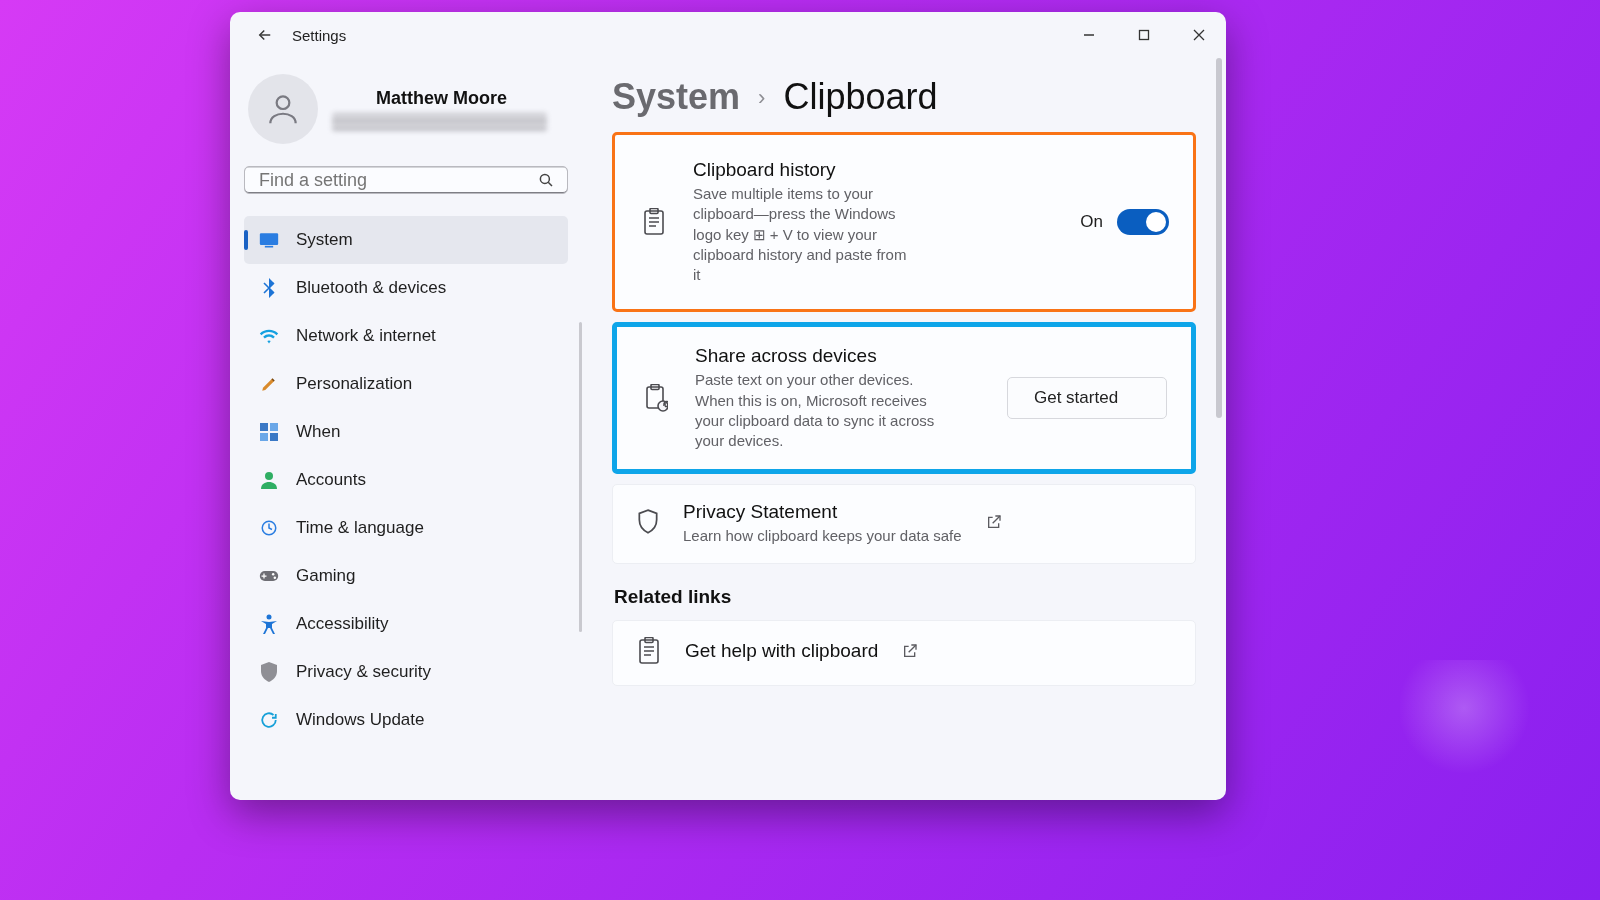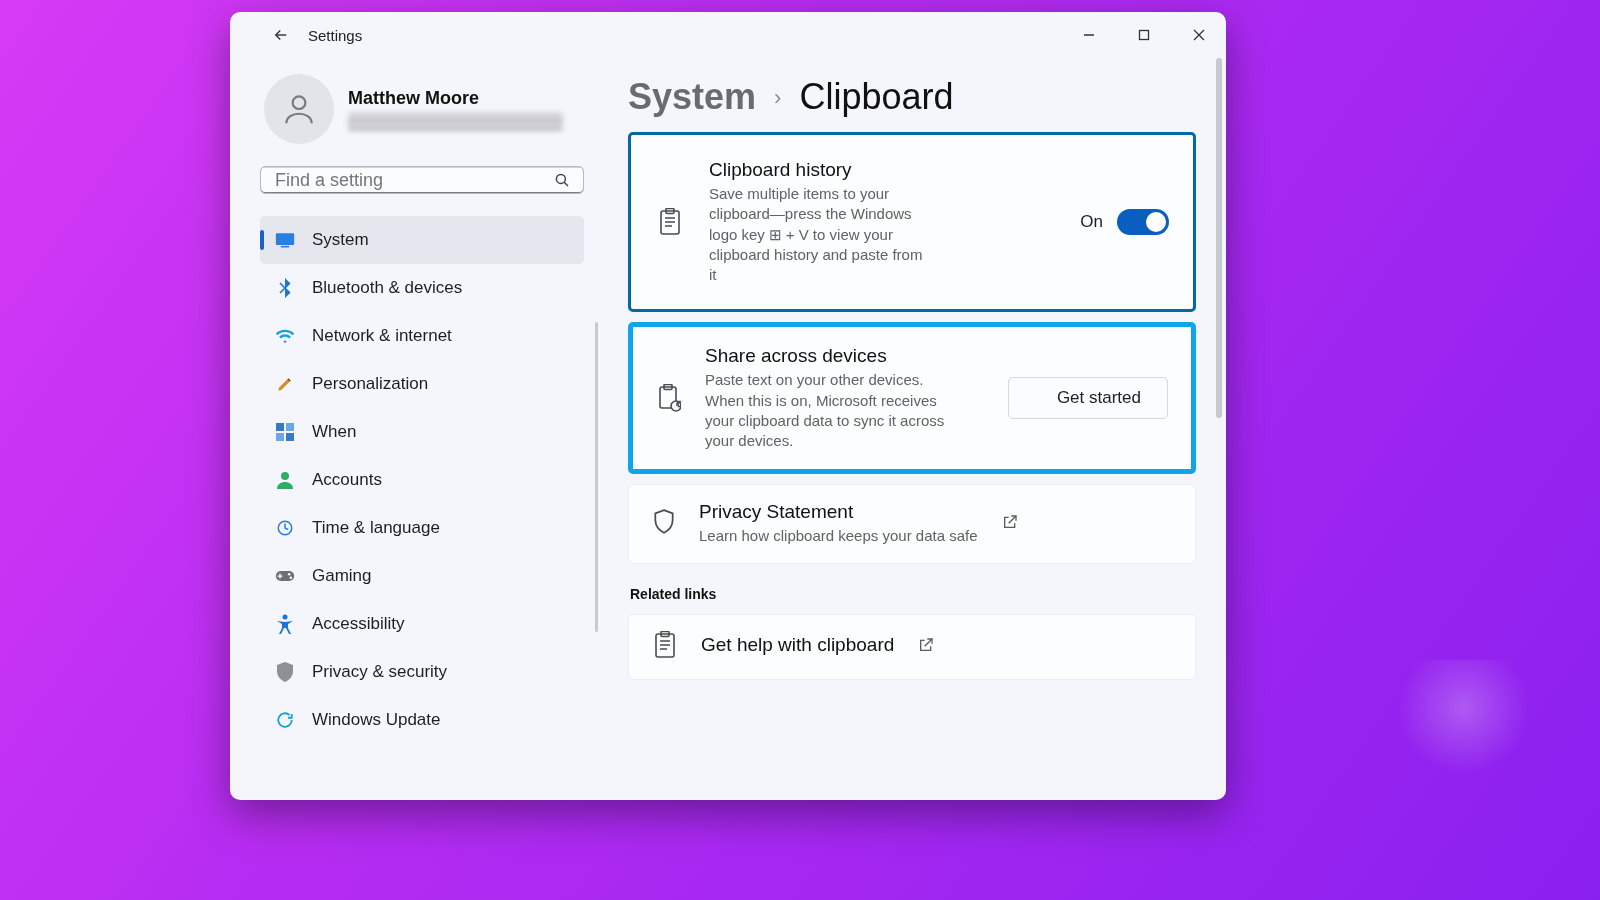--- a/index.html
+++ b/index.html
@@ -14,21 +14,20 @@
   .window {
     position: absolute;
     left: 230px; top: 12px;
     width: 996px; height: 788px;
     background: #f5f6fb;
     border-radius: 10px;
     box-shadow: 0 14px 40px rgba(0,0,0,.38);
     overflow: hidden;
     display: flex;
     flex-direction: column;
-    padding-left: 16px;
   }
   .titlebar {
     height: 46px;
     display: flex;
     align-items: center;
   }
   .tb-left { display:flex; align-items:center; gap:14px; padding-left:22px; }
   .tb-back {
     width:26px; height:26px; display:flex; align-items:center; justify-content:center;
     color:#3a3a3a; cursor:pointer; border-radius:4px;
@@ -58,21 +57,21 @@
     position:absolute; right:4px; top:0; width:6px; height:360px;
     background:#c8c8cf; border-radius:3px;
   }
 
   .profile { display:flex; align-items:center; gap:14px; padding: 6px 4px 22px 4px; }
   .avatar {
     width:70px; height:70px; border-radius:50%;
     background:#e3e4ea; display:flex; align-items:center; justify-content:center;
     color:#7a7a82;
   }
-  .pname { font-weight:600; font-size:18px; color:#111; }
+  .pname { font-weight:600; font-size:18px; color:#111;margin-left:44px; }
   .pemail {
     margin-top:4px; height:18px; width:215px;
     background:repeating-linear-gradient(0deg,#bdbdc3 0,#bdbdc3 4px,#dcdce1 4px,#dcdce1 8px);
     filter: blur(2.5px);
     border-radius:3px;
   }
   .search {
     display:flex; align-items:center;
     border:1px solid #b9b9bf; border-radius:5px;
     height:28px; background:#fbfcff;
@@ -111,21 +110,21 @@
     background:#fcfdff;
     border:5px solid #0ea5e9;
     border-radius:5px;
     padding:18px 24px;
     display:flex;
     align-items:center;
     gap:24px;
     margin-bottom:10px;
   }
   .card.highlight {
-    border:3px solid #0369a1;
+    border:3px solid #f97316;
     padding:24px 24px;
   }
   .card .cicon { width:30px; display:flex; justify-content:center; color:#4b4b50; }
   .card .ctext { flex:0 0 220px; }
   .card .ctext.wide { flex:0 0 255px; }
   .ctitle { font-size:19px; color:#111; margin-bottom:3px; }
   .cdesc { font-size:15px; color:#616166; line-height:1.35; }
   .card .cspacer { flex:1; }
   .toggle-wrap { display:flex; align-items:center; gap:14px; }
   .toggle-label { font-size:17px; color:#1f1f1f; }
@@ -133,34 +132,34 @@
     width:52px; height:26px; border-radius:13px;
     background:#0a5ec0; position:relative;
   }
   .toggle::after {
     content:""; position:absolute; right:3px; top:3px;
     width:20px; height:20px; border-radius:50%; background:#fff;
   }
   .btn {
     border:1px solid #d7d8dd; background:#fbfcfe; border-radius:5px;
     padding:10px 26px; font-size:17px; color:#222; cursor:pointer;
-    min-width:160px; text-align:right;
+    min-width:160px; text-align:left;
   }
 
   .card-simple {
     background:#fcfdff;
     border:1px solid #eceef3;
     border-radius:5px;
     padding:16px 24px;
     display:flex;
     align-items:center;
     gap:24px;
     margin-bottom:10px;
   }
-  .sect-head { font-size:14px; color:#111; font-weight:600; margin:22px 0 12px 2px; }
+  .sect-head { font-size:19px; color:#111; font-weight:600; margin:22px 0 12px 2px; }
   .ext-icon { color:#5b5b60; }
   body::after{
     content:""; position:absolute; right:40px; top:660px; width:160px; height:120px;
     background: radial-gradient(circle at 40% 40%, rgba(255,255,255,.25), rgba(255,255,255,0) 55%);
     mask: none;
   }
 </style>
 </head>
 <body>
 

